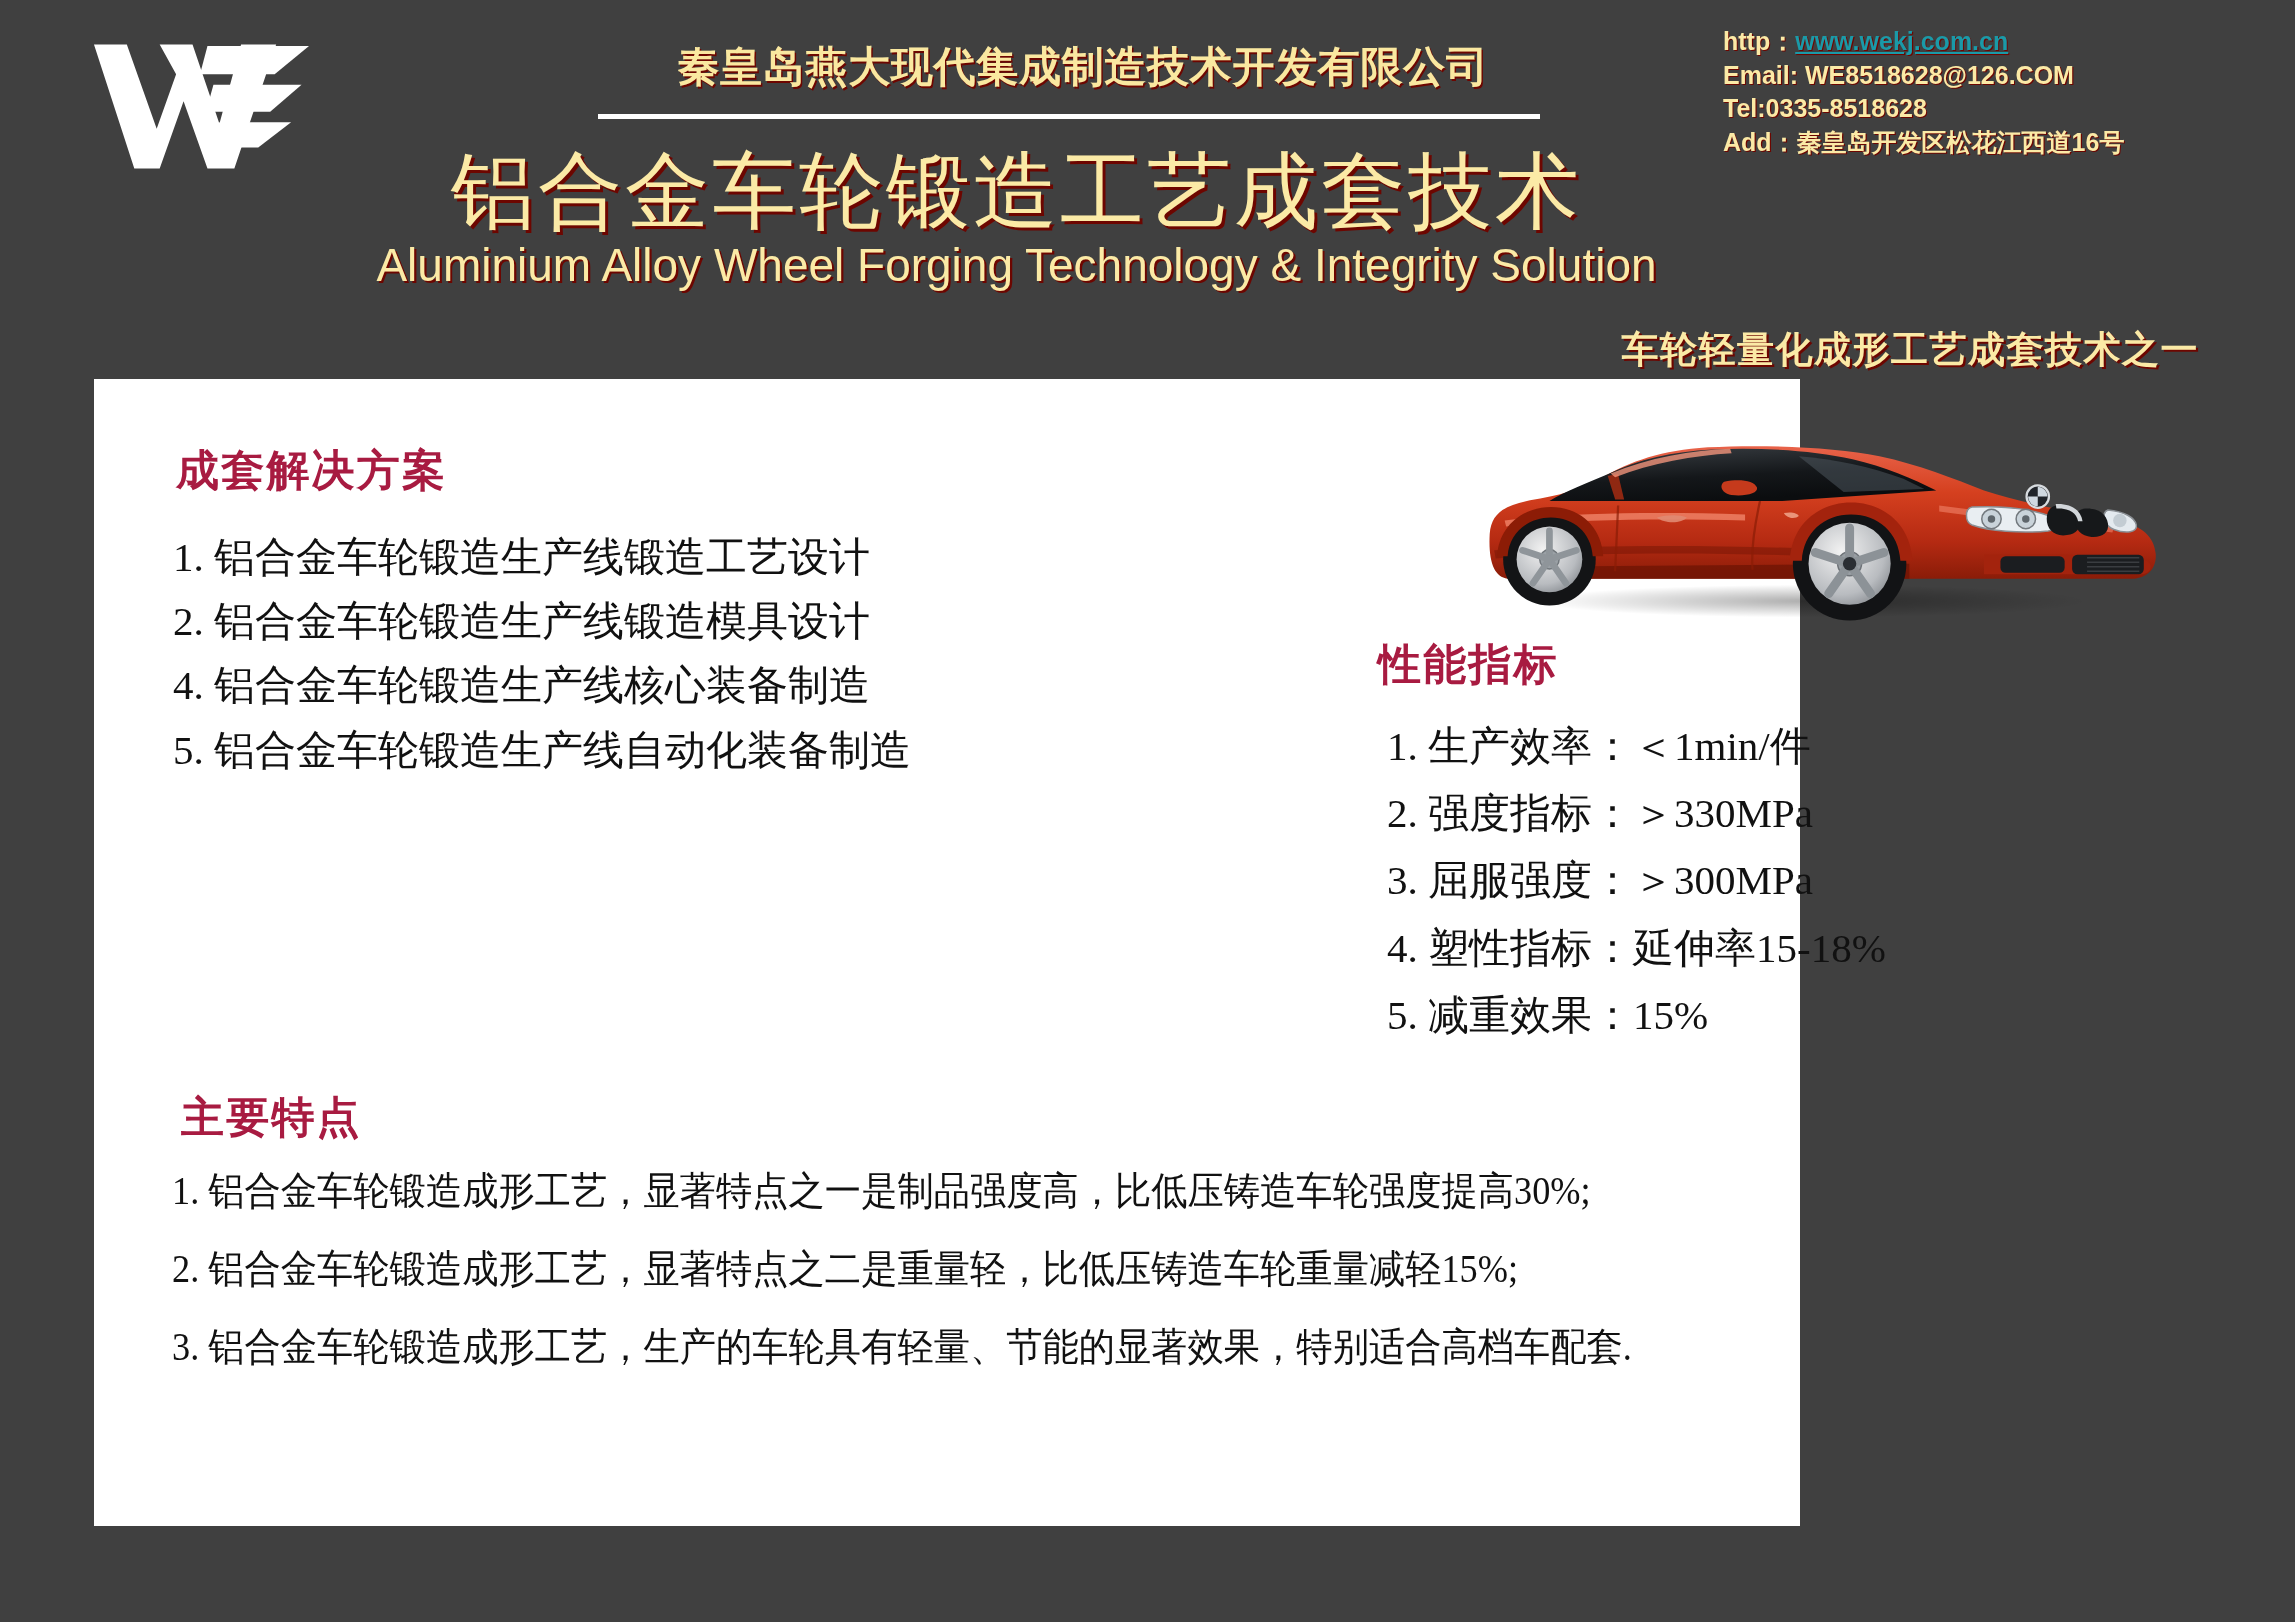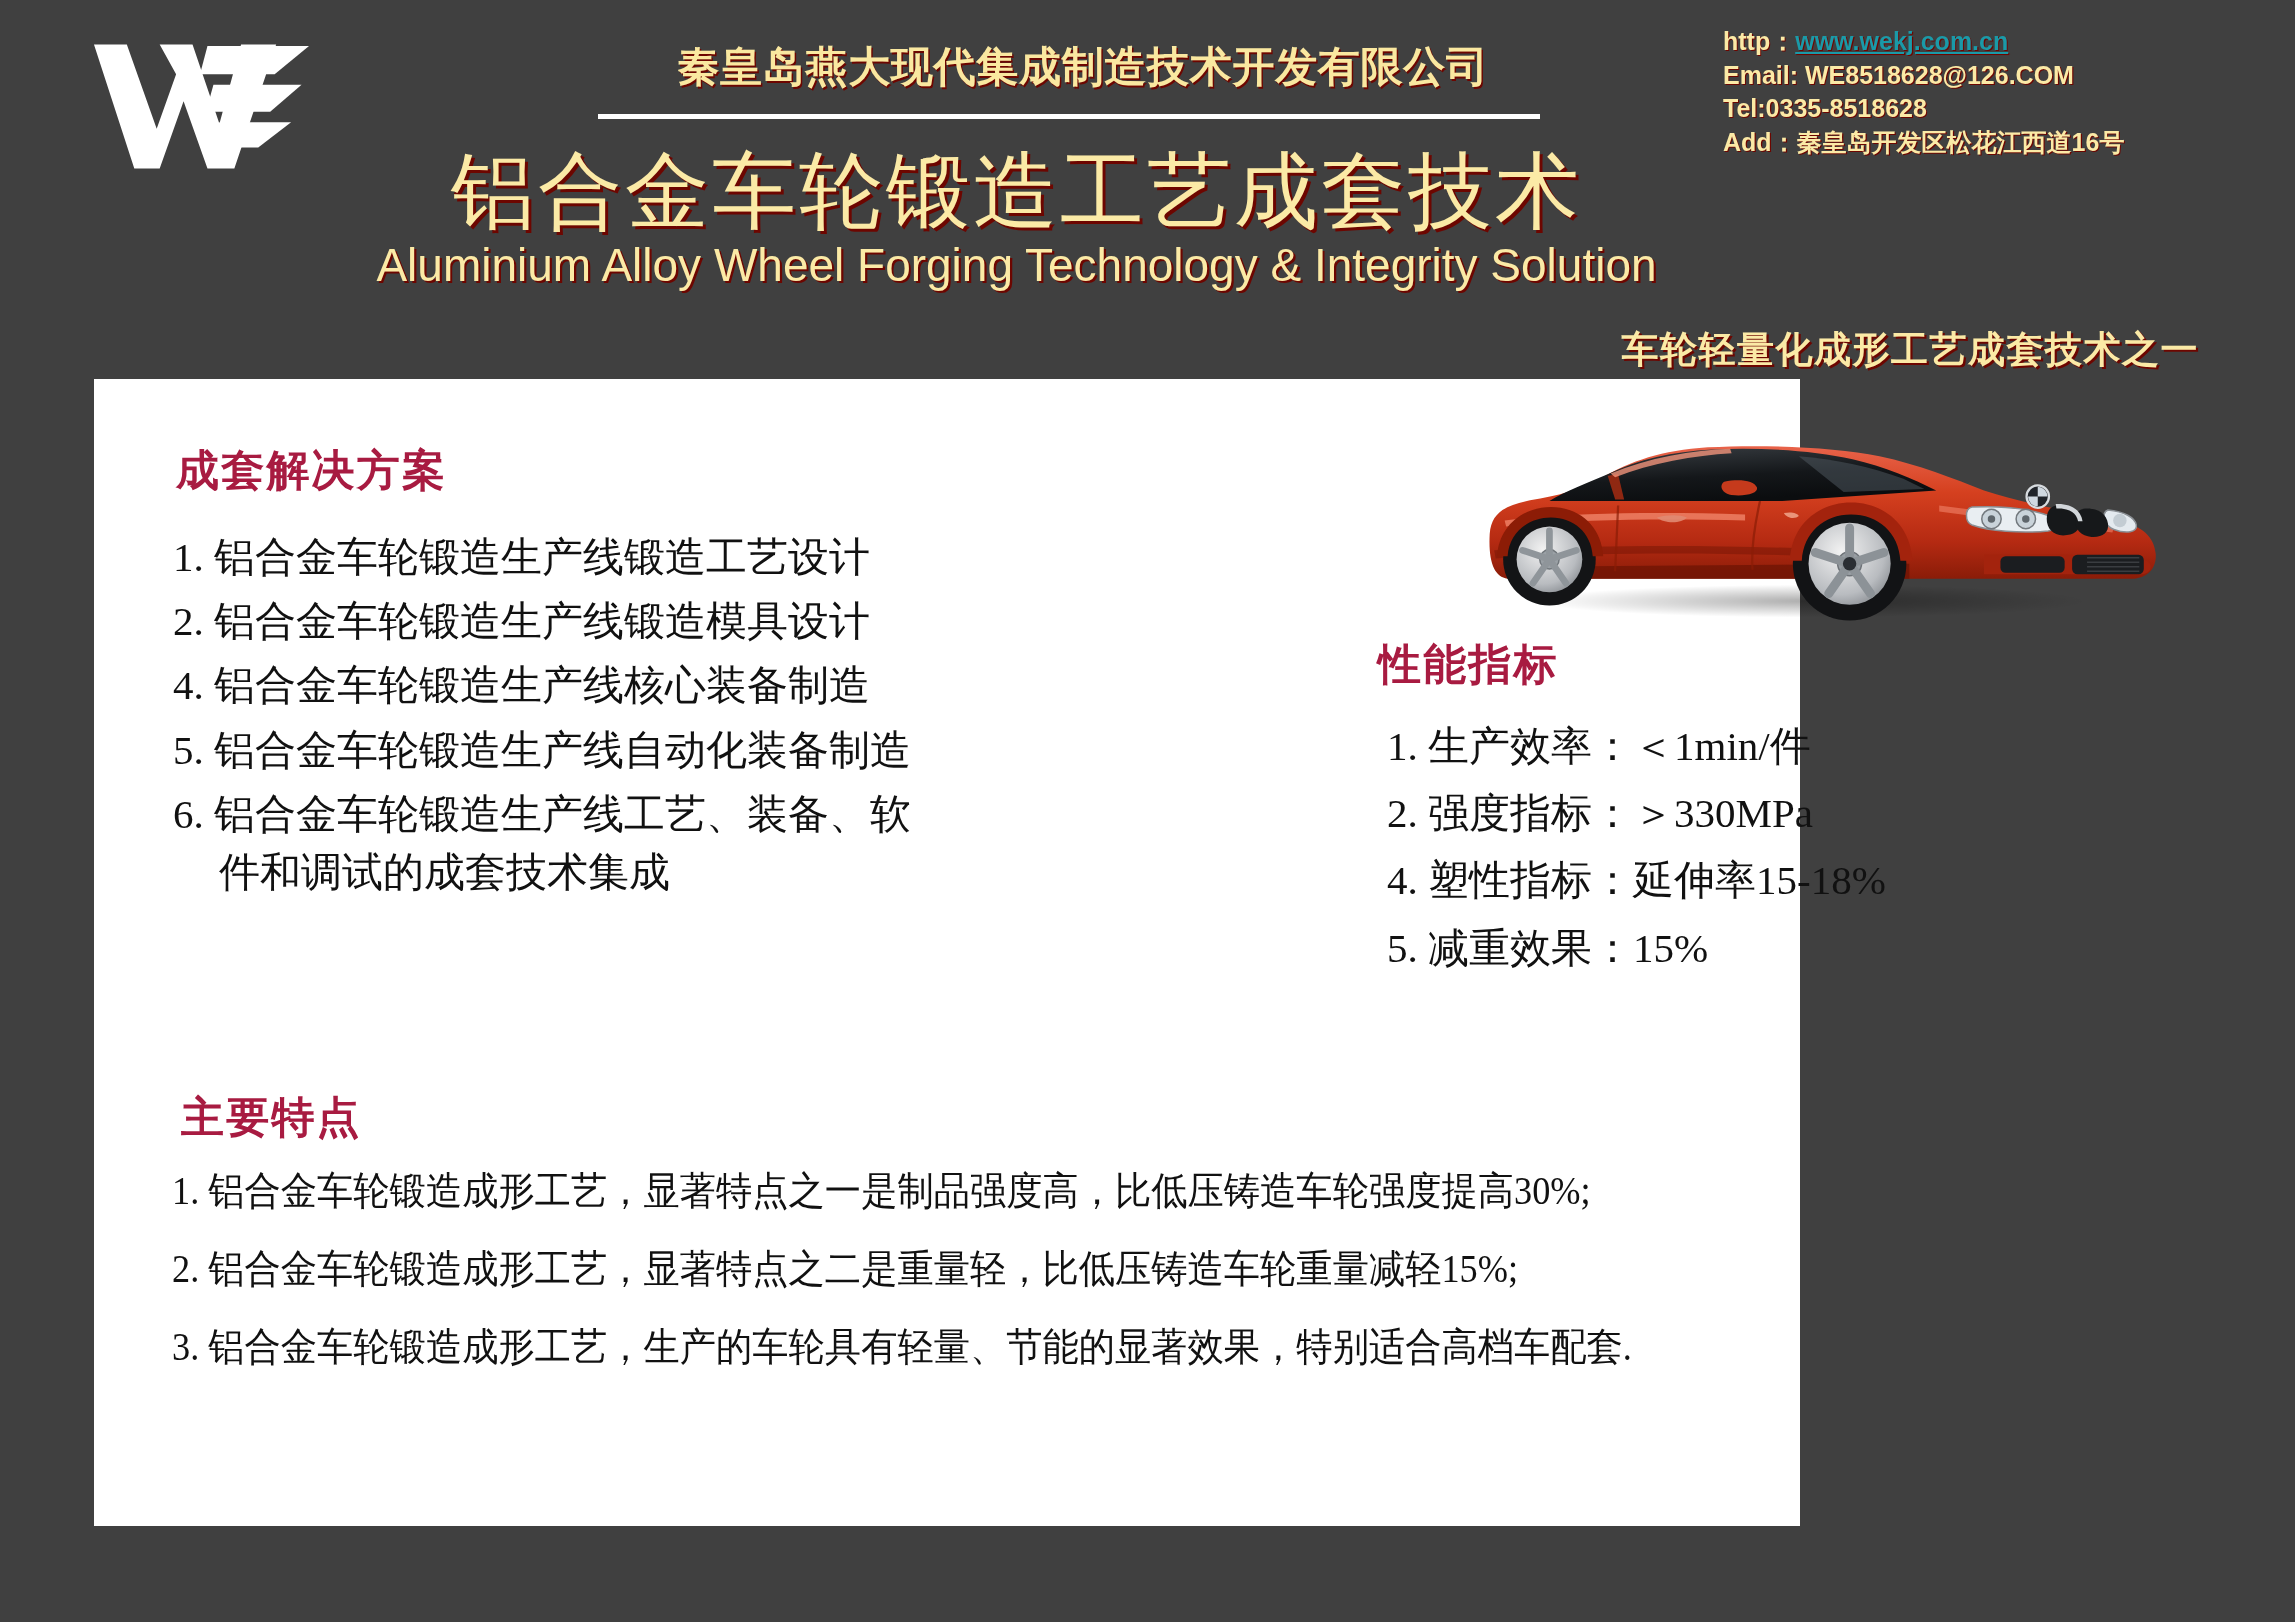--- a/index.html
+++ b/index.html
@@ -342,30 +342,27 @@
         <path d="M432 150 C 442 148, 450 150, 452 154 C 448 158, 436 158, 432 150 Z" fill="#f0a58c" opacity="0.85"></path>
       </svg>
     </div>
 
     <div class="sec-head" id="head-solution">成套解决方案</div>
     <ul class="serif-list" id="solution-list">
       <li>1. 铝合金车轮锻造生产线锻造工艺设计</li>
       <li>2. 铝合金车轮锻造生产线锻造模具设计</li>
       <li>4. 铝合金车轮锻造生产线核心装备制造</li>
       <li>5. 铝合金车轮锻造生产线自动化装备制造</li>
-      <li>
-        <span>6. 铝合金车轮锻造生产线工艺、装备、软</span>
-        <span class="cont">件和调试的成套技术集成</span>
-      </li>
     </ul>
 
     <div class="sec-head" id="head-perf">性能指标</div>
     <ul class="serif-list" id="perf-list">
       <li>1. 生产效率：＜1min/件</li>
       <li>2. 强度指标：＞330MPa</li>
+      <li>3. 屈服强度：＞300MPa</li>
       <li>4. 塑性指标：延伸率15-18%</li>
       <li>5. 减重效果：15%</li>
     </ul>
 
     <div class="sec-head" id="head-feature">主要特点</div>
     <ul id="feature-list">
       <li>1. 铝合金车轮锻造成形工艺，显著特点之一是制品强度高，比低压铸造车轮强度提高30%;</li>
       <li>2. 铝合金车轮锻造成形工艺，显著特点之二是重量轻，比低压铸造车轮重量减轻15%;</li>
       <li>3. 铝合金车轮锻造成形工艺，生产的车轮具有轻量、节能的显著效果，特别适合高档车配套.</li>
     </ul>

